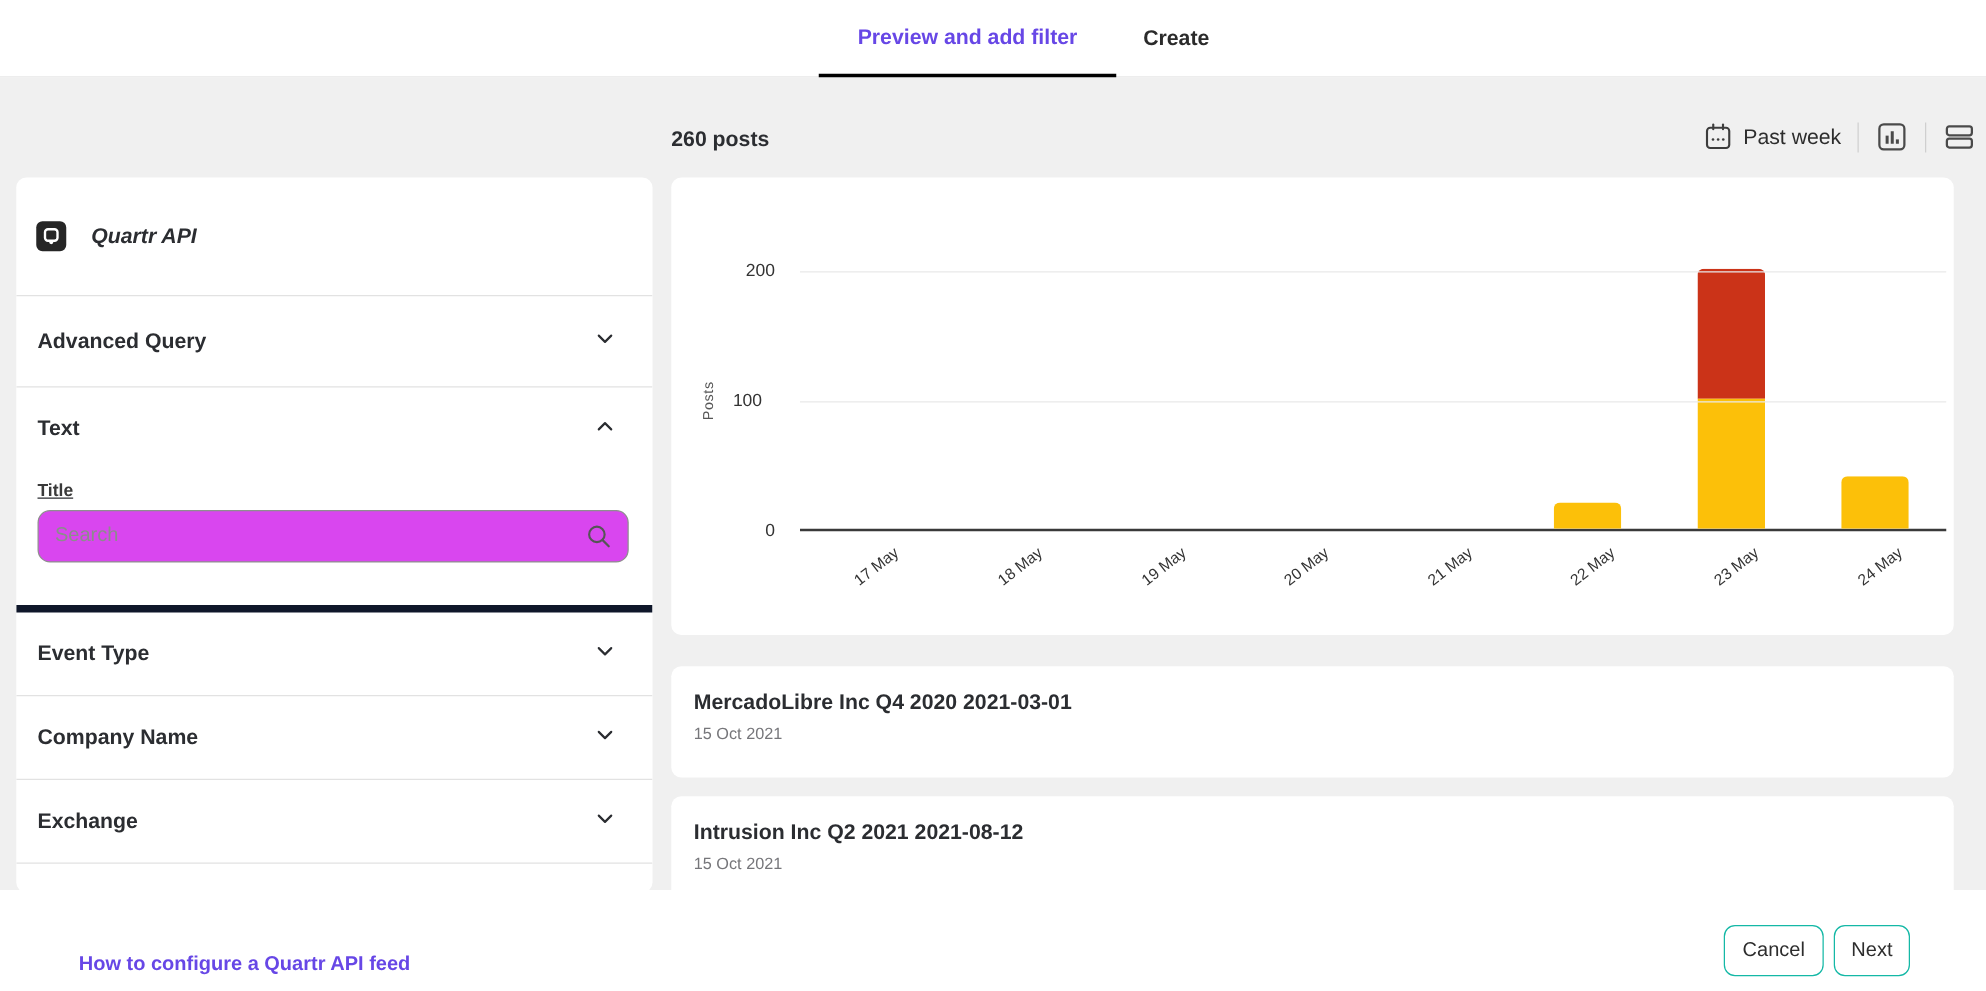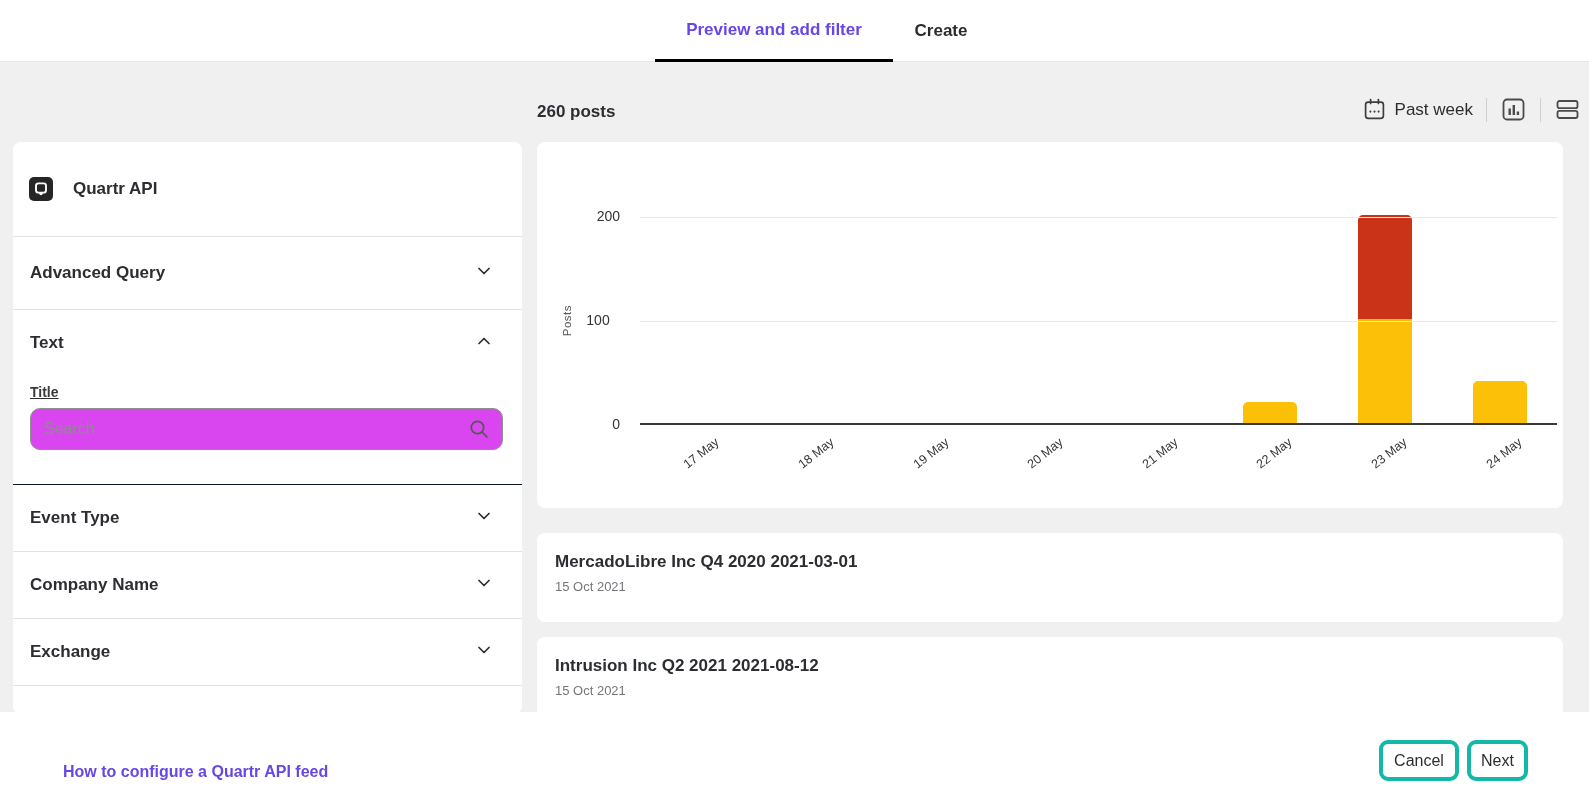--- a/index.html
+++ b/index.html
@@ -26,27 +26,27 @@
   .vdivider { width:1px; height:24px; background:#cfcfcf; }
   .icon-btn { display:flex; align-items:center; justify-content:center; cursor:pointer; }
 
   
   .sidebar { position:absolute; top:80px; left:13px; width:509px; height:572px;
     background:#fff; border-radius:8px; overflow:hidden; }
   .sb-header { height:95px; display:flex; align-items:center; gap:20px; padding-left:16px;
     border-bottom:1px solid #e2e2e2; }
   .sb-logo { width:24px; height:24px; background:#262626; border-radius:5px;
     display:flex; align-items:center; justify-content:center; }
-  .sb-title { font-size:17px; font-weight:600; }
+  .sb-title { font-size:17px; font-weight:600;font-style:italic; }
   .sb-row { height:67px; display:flex; align-items:center; justify-content:space-between;
     padding:0 30px 0 17px; border-bottom:1px solid #e2e2e2; cursor:pointer; }
   .sb-row.tall { height:73px;align-items:center; }
   .sb-row.open { border-bottom:none; height:66px; }
   .sb-label { font-size:17px; font-weight:600; color:#2b2d31; }
-  .sb-body { padding:8px 32px 34px 17px; border-bottom:1px solid #0f172a;text-decoration:underline; }
+  .sb-body { padding:8px 32px 34px 17px; border-bottom:6px solid #0f172a;text-decoration:underline; }
   .field-label { font-size:14px; font-weight:600; color:#3a3a3a; margin-bottom:8px; }
   .search-wrap { position:relative; width:473px; }
   .search-input { width:473px; height:42px; border:1px solid #8f8f8f; border-radius:10px;
     padding:0 44px 0 13px; font-size:16px; font-family:inherit; color:#2b2d31; background:#d946ef; outline:none; }
   .search-input::placeholder { color:#8c8c8c; }
   .search-icon { position:absolute; right:13px; top:10px; }
 
   
   .chart-card { position:absolute; top:80px; left:537px; width:1026px; height:366px;
     background:#fff; border-radius:8px; }
@@ -72,21 +72,21 @@
   .post-card.p1 { top:471px; }
   .post-card.p2 { top:575px; }
   .post-title { font-size:17px; font-weight:700; color:#2b2d31; margin-bottom:7px; }
   .post-date { font-size:13px; color:#76767a; }
 
   
   .footer { position:absolute; left:0; top:712px; width:1589px; height:81px; background:#fff;
     display:flex; align-items:flex-end; justify-content:space-between; padding:0 61px 12px 63px; }
   .help-link { font-size:16px; font-weight:600; color:#6747e6; cursor:pointer; text-decoration:none; }
   .footer-buttons { display:flex; gap:8px; }
-  .btn { height:41px; background:#fff; border:4px solid #14b8a6; border-radius:9px;
+  .btn { height:41px; background:#fff; border:1px solid #14b8a6; border-radius:9px;
     font-size:16px; color:#2d2d2d; font-family:inherit; cursor:pointer; }
   .btn-cancel { width:80px; }
   .btn-next { width:61px; }
 </style>
 </head>
 <body>
 
 <div class="page">
 
   <div class="tabbar">

